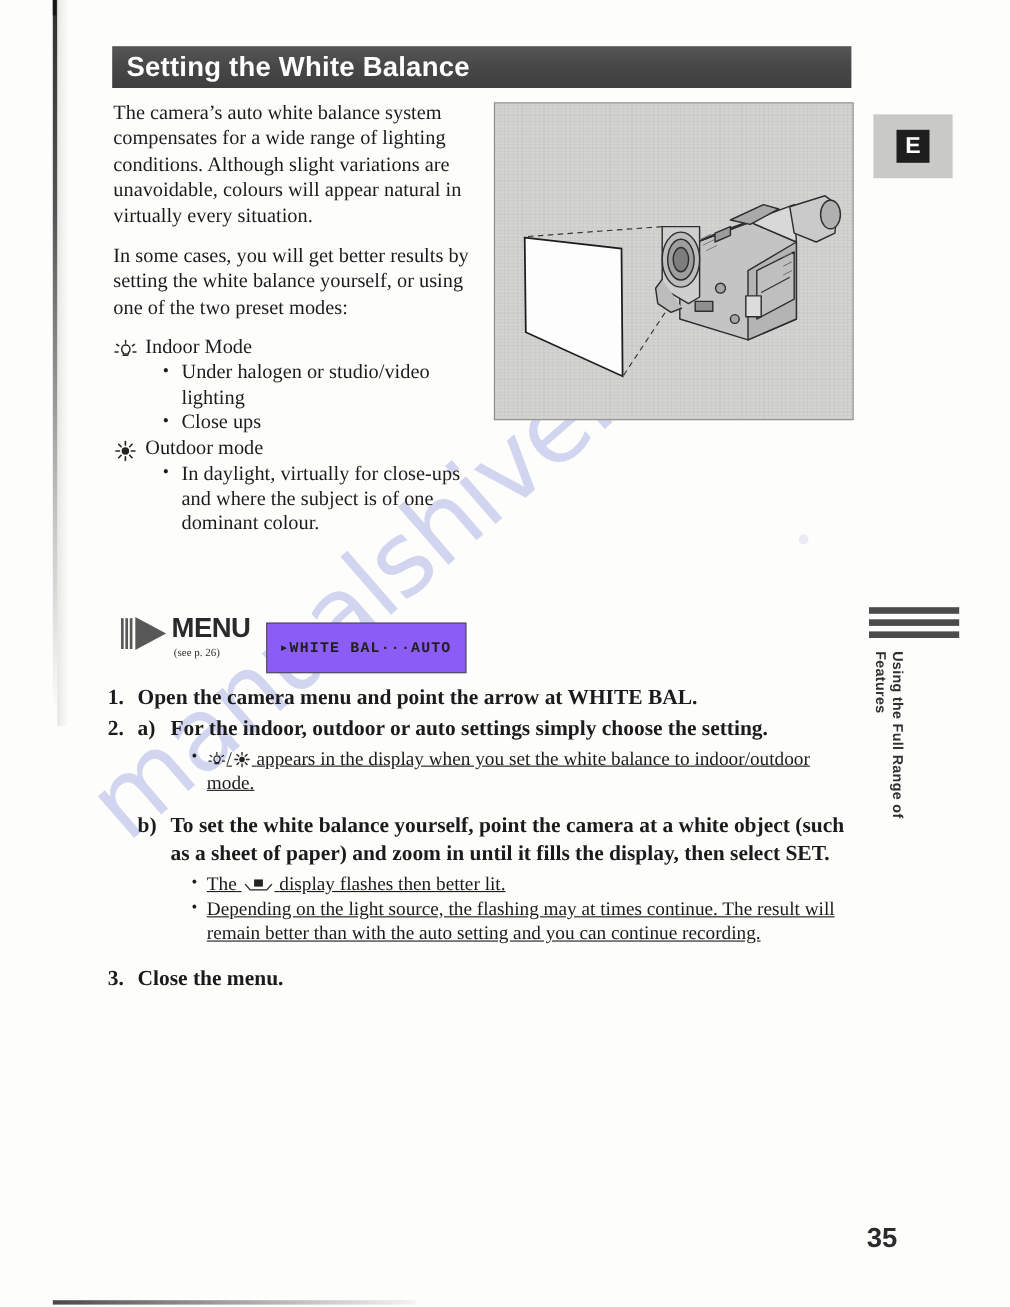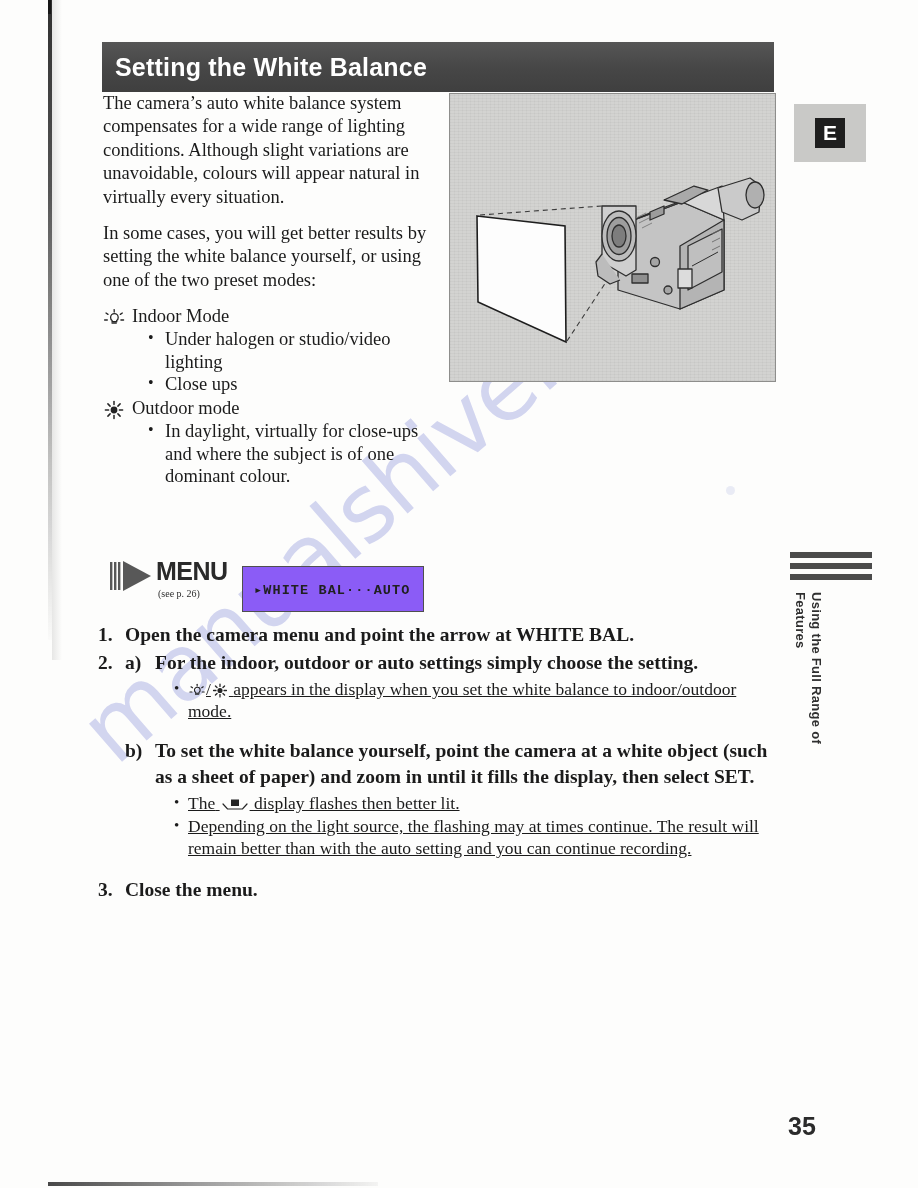--- a/index.html
+++ b/index.html
@@ -95,21 +95,21 @@
     left: 0; top: 0; right: 0; bottom: 0;
     z-index: 10;
   }
 
   
   .section-header {
     position: absolute;
     left: 102px;
     top: 42px;
     width: 672px;
-    height: 50px;
+    height: 38px;
     background: #4a4a4a;
     background: linear-gradient(to bottom, #565656 0%, #474747 50%, #3f3f3f 100%);
     display: flex;
     align-items: center;
   }
   .section-header-title {
     color: #ffffff;
     font-family: "Liberation Sans", "DejaVu Sans", sans-serif;
     font-weight: bold;
     font-size: 25px;

